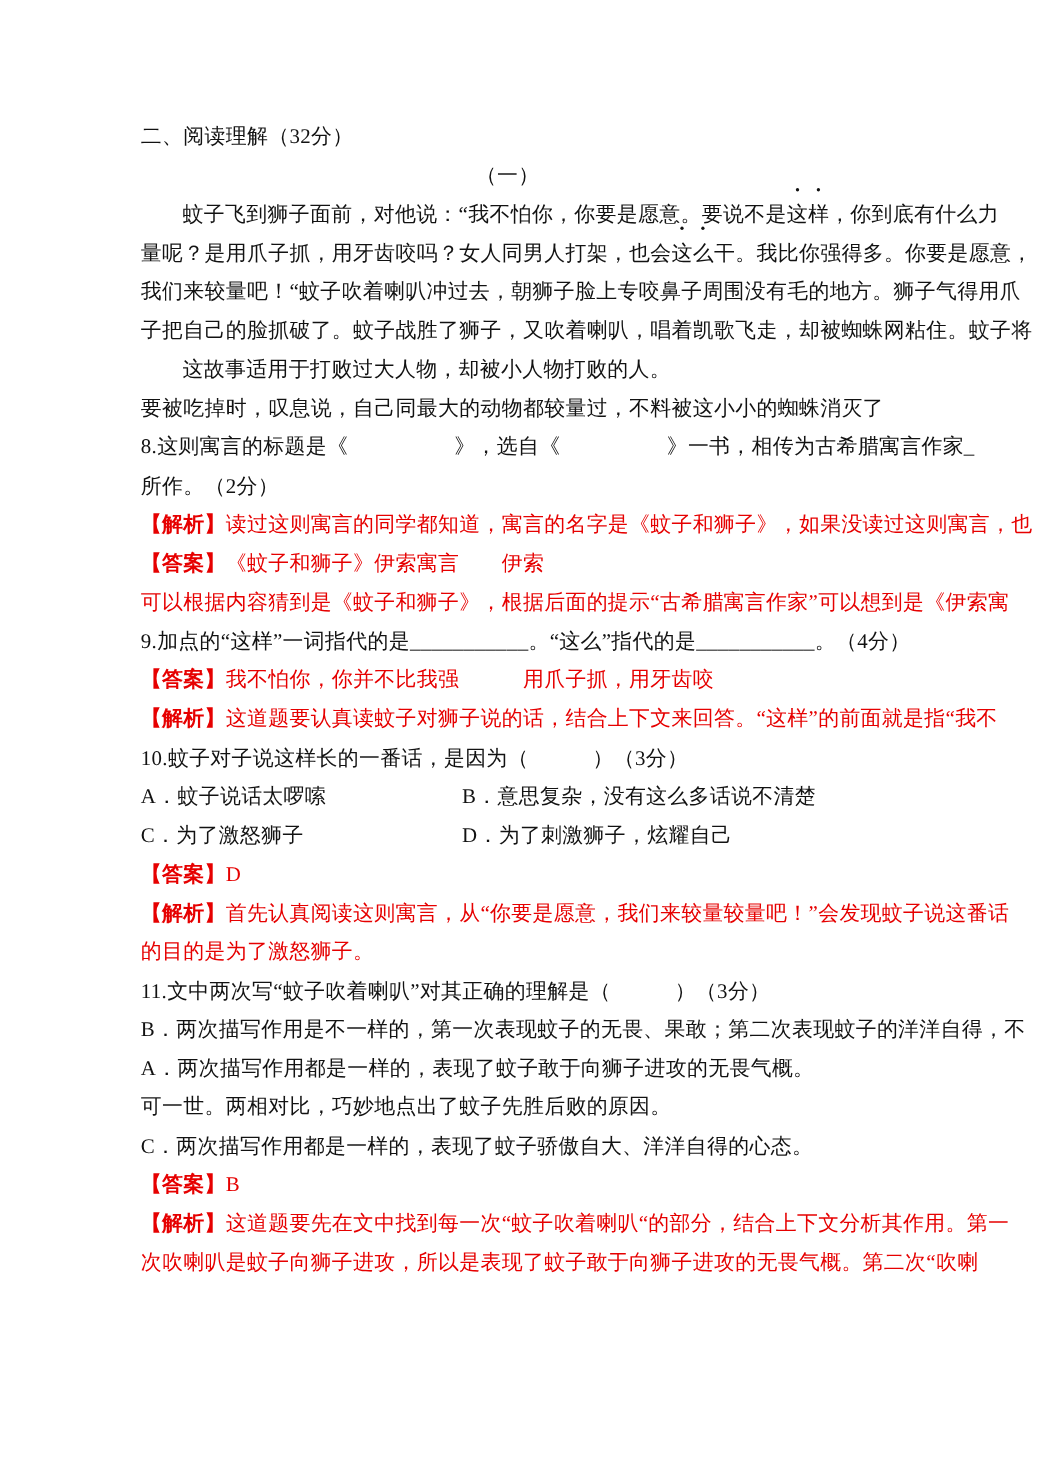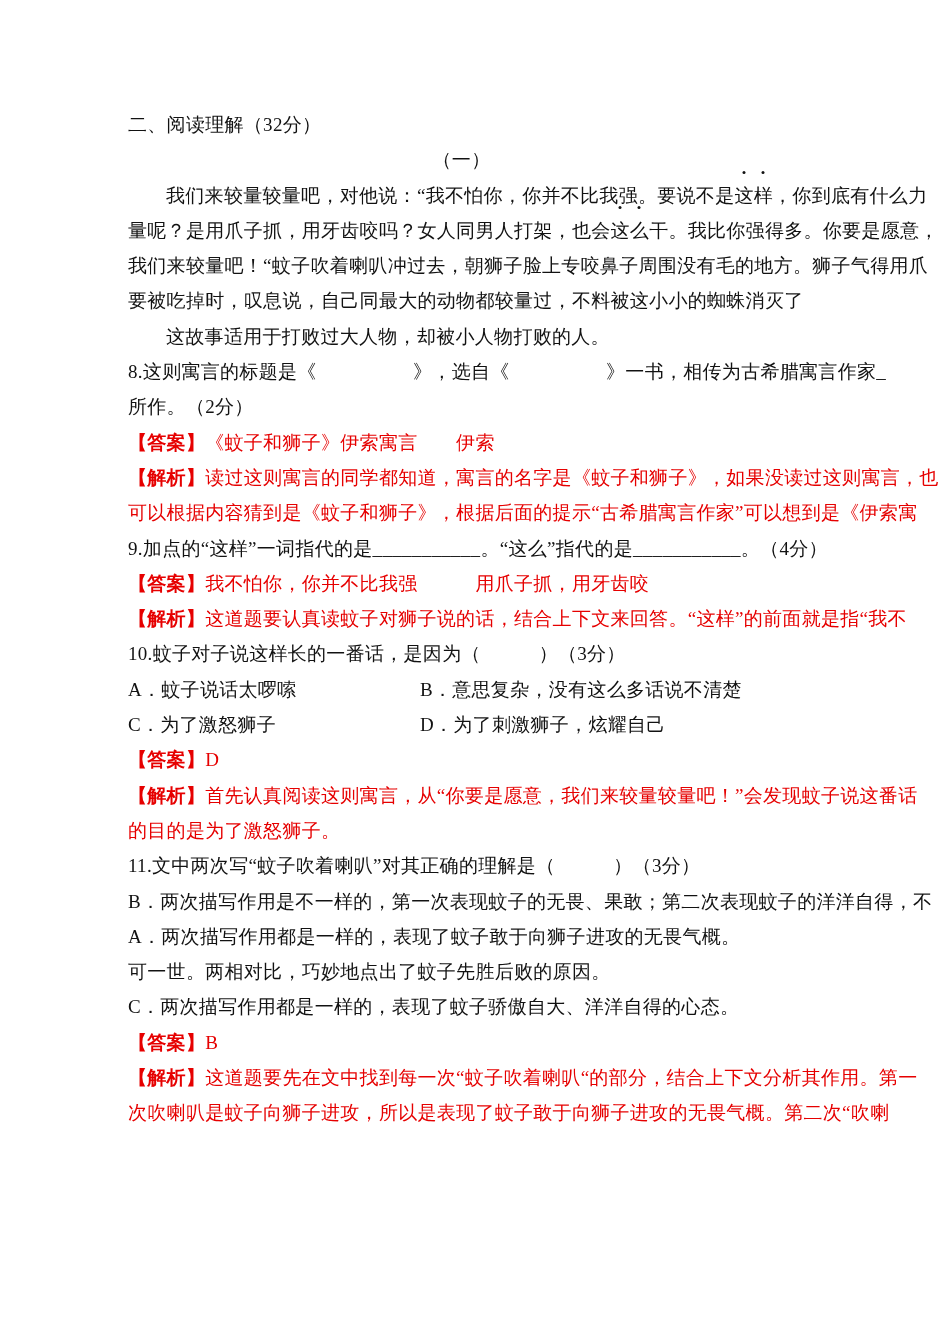--- a/index.html
+++ b/index.html
@@ -38,29 +38,30 @@
     transform:translateX(-50%);
   }
 </style>
 </head>
 <body>
 
 <div class="page">
   <div class="doc">
       <div class="line"><span>二、阅读理解（32分）</span></div>
       <div class="line center"><span>（一）</span></div>
-      <div class="line indent"><span>我们来较量较量吧，对他说：“我不怕你，你并不比我强。要说不是</span><span class="emch">这</span><span class="emch">样</span><span>，你到底有什么力</span></div>
+      <div class="line indent"><span>蚊子飞到狮子面前，对他说：“我不怕你，你要是愿意。要说不是</span><span class="emch">这</span><span class="emch">样</span><span>，你到底有什么力</span></div>
       <div class="line"><span>量呢？是用爪子抓，用牙齿咬吗？女人同男人打架，也会</span><span class="emch">这</span><span class="emch">么</span><span>干。我比你强得多。你要是愿意，</span></div>
       <div class="line"><span>我们来较量吧！“蚊子吹着喇叭冲过去，朝狮子脸上专咬鼻子周围没有毛的地方。狮子气得用爪</span></div>
+      <div class="line"><span>子把自己的脸抓破了。蚊子战胜了狮子，又吹着喇叭，唱着凯歌飞走，却被蜘蛛网粘住。蚊子将</span></div>
+      <div class="line indent"><span>这故事适用于打败过大人物，却被小人物打败的人。</span></div>
       <div class="line"><span>要被吃掉时，叹息说，自己同最大的动物都较量过，不料被这小小的蜘蛛消灭了</span></div>
-      <div class="line indent"><span>这故事适用于打败过大人物，却被小人物打败的人。</span></div>
       <div class="line"><span>8.这则寓言的标题是《　　　　　》，选自《　　　　　》一书，相传为古希腊寓言作家_</span></div>
       <div class="line"><span>所作。（2分）</span></div>
+      <div class="line red"><span class="label">【解析】</span><span>读过这则寓言的同学都知道，寓言的名字是《蚊子和狮子》，如果没读过这则寓言，也</span></div>
       <div class="line red"><span class="label">【答案】</span><span>《蚊子和狮子》伊索寓言　　伊索</span></div>
-      <div class="line red"><span class="label">【解析】</span><span>读过这则寓言的同学都知道，寓言的名字是《蚊子和狮子》，如果没读过这则寓言，也</span></div>
       <div class="line red"><span>可以根据内容猜到是《蚊子和狮子》，根据后面的提示“古希腊寓言作家”可以想到是《伊索寓</span></div>
       <div class="line"><span>9.加点的“这样”一词指代的是___________。“这么”指代的是___________。（4分）</span></div>
       <div class="line red"><span class="label">【答案】</span><span>我不怕你，你并不比我强　　　用爪子抓，用牙齿咬</span></div>
       <div class="line red"><span class="label">【解析】</span><span>这道题要认真读蚊子对狮子说的话，结合上下文来回答。“这样”的前面就是指“我不</span></div>
       <div class="line"><span>10.蚊子对子说这样长的一番话，是因为（　　　）（3分）</span></div>
       <div class="line"><span class="col-first">A．蚊子说话太啰嗦</span><span class="col-rest">B．意思复杂，没有这么多话说不清楚</span></div>
       <div class="line"><span class="col-first">C．为了激怒狮子</span><span class="col-rest">D．为了刺激狮子，炫耀自己</span></div>
       <div class="line red"><span class="label">【答案】</span><span>D</span></div>
       <div class="line red"><span class="label">【解析】</span><span>首先认真阅读这则寓言，从“你要是愿意，我们来较量较量吧！”会发现蚊子说这番话</span></div>
       <div class="line red"><span>的目的是为了激怒狮子。</span></div>

